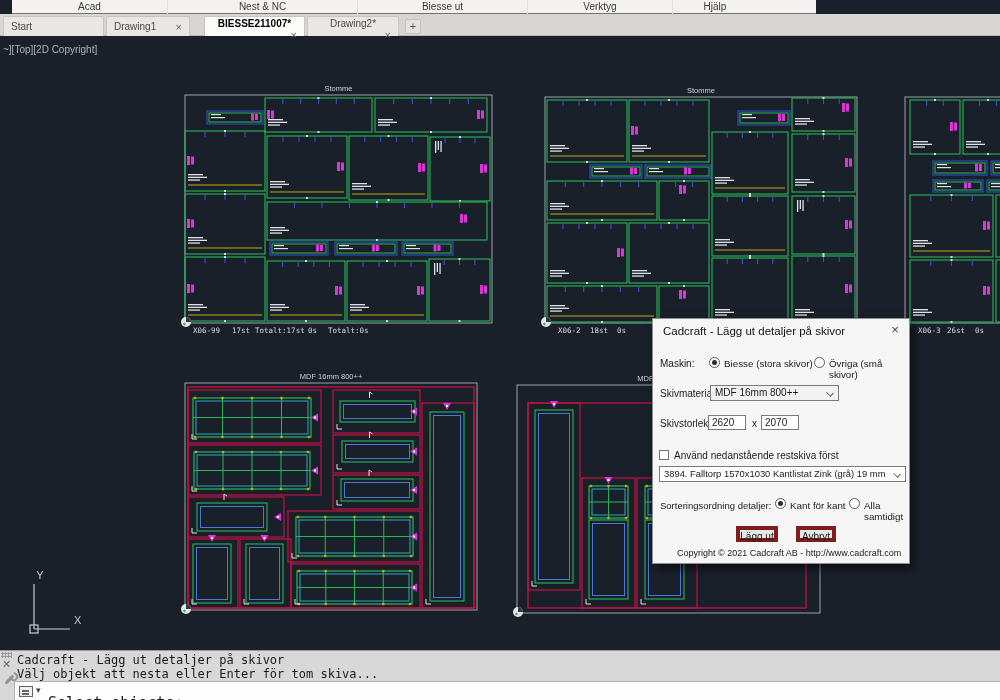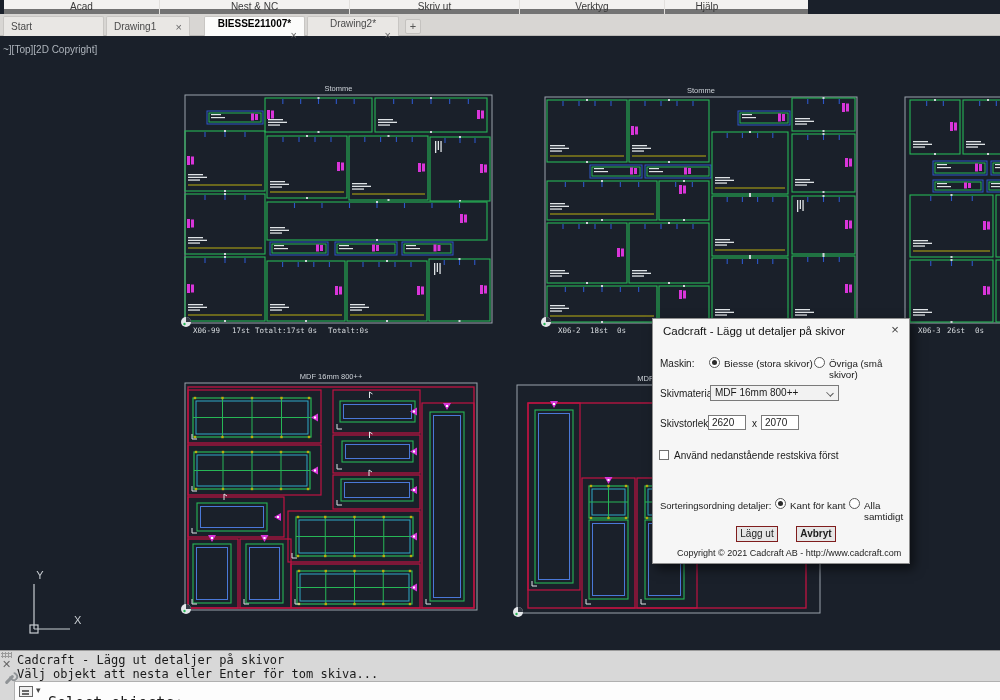--- a/index.html
+++ b/index.html
@@ -1,21 +1,21 @@
 <!DOCTYPE html>
 <html><head>
 <meta charset="utf-8">
 <style>
   * { margin:0; padding:0; box-sizing:border-box; }
   html,body { width:1000px; height:700px; overflow:hidden; background:#1a202a;
               font-family:"Liberation Sans", sans-serif; position:relative; }
 
   
-  #menubar { position:absolute; top:0; left:4px; width:804px; height:14px;
-             background:#f3f2f0; border-bottom:5px solid #737373; z-index:30; }
+  #menubar { position:absolute; top:0; left:12px; width:804px; height:14px;
+             background:#f3f2f0; border-bottom:1px solid #737373; z-index:30; }
   .menu-item { position:absolute; top:0; height:14px; font-size:10px; line-height:14px;
                color:#3a3a3a; text-align:center; border-left:1px solid #e2e0dd; }
   .m0 { left:0; width:155px; border-left:none; }
   .m1 { left:155px; width:190px; }
   .m2 { left:345px; width:170px; }
   .m3 { left:515px; width:145px; }
   .m4 { left:660px; width:85px; }
 
   
   #tabbar { position:absolute; top:14px; left:0; width:1000px; height:22px;
@@ -52,21 +52,21 @@
   .radio.sel::after { content:''; display:block; width:5px; height:5px; margin:2px;
                       border-radius:50%; background:#2b2b2b; }
   .chkbox { width:10px; height:10px; border:1px solid #707070; background:#fff; }
   .field { border:1px solid #7a7a7a; background:#fff; height:15px; line-height:13px;
            padding-left:3px; font-size:10px; }
   .selbox { border:1px solid #7a7a7a; background:#fff; height:16px; line-height:14px;
             padding-left:4px; font-size:10px; position:absolute; }
   .selbox .chev { position:absolute; right:5px; top:4px; width:6px; height:6px;
                   border-right:1.5px solid #555; border-bottom:1.5px solid #555;
                   transform:rotate(45deg) scale(1,.8); }
-  .btn { border:1px solid #7f1d1d; background:#e6e6e6; text-align:center;
+  .btn { border:4px solid #7f1d1d; background:#e6e6e6; text-align:center;
          font-size:10px; line-height:14px; }
   #dlg-copy { left:6px; top:229px; font-size:9px; color:#222;margin-left:18px; }
 
   
   #cmdbar { position:absolute; top:650px; left:0; width:1000px; height:50px;
             background:#d8d8d8; border-top:1px solid #9a9a9a; z-index:20;
             font-family:"DejaVu Sans Mono", monospace; color:#1a1a1a; }
   .cmdline { position:absolute; left:17px; font-size:12px; white-space:pre; }
   #cmd-grip { position:absolute; left:1px; top:1px; width:11px; height:6px;
               background-image:radial-gradient(#9a9a9a 1px, transparent 1.1px);
@@ -87,21 +87,21 @@
   #cmd-caret { position:absolute; left:21px; top:3px; font-size:9px; color:#444;
                font-family:"DejaVu Sans",sans-serif; }
   #cmd-prompt { position:absolute; left:33px; top:12px; font-size:15px; }
 </style>
 </head>
 <body>
 
 <div id="menubar">
   <div class="menu-item m0">Acad</div>
   <div class="menu-item m1">Nest &amp; NC</div>
-  <div class="menu-item m2">Skriv ut</div>
+  <div class="menu-item m2">Biesse ut</div>
   <div class="menu-item m3">Verktyg</div>
   <div class="menu-item m4">Hjälp</div>
 </div>
 
 <div id="tabbar">
   <div class="ftab t0">
     <span>Start</span>
   </div>
   <div class="ftab t1">
     <span>Drawing1</span>
@@ -774,29 +774,33 @@
   </div>
 
   <div class="abs" style="left:7px;top:99px;">Skivstorlek:</div>
   <div class="abs field" style="left:55px;top:96px;width:38px;">2620</div>
   <div class="abs" style="left:99px;top:99px;">x</div>
   <div class="abs field" style="left:108px;top:96px;width:38px;">2070</div>
 
   <span class="abs chkbox" style="left:6px;top:131px;"></span>
   <div class="abs" style="left:21px;top:131px;">Använd nedanstående restskiva först</div>
 
+  <div class="selbox" style="left:6px;top:147px;width:247px;font-size:9.4px;">
+    <span>3894. Falltorp 1570x1030 Kantlistat Zink (grå) 19 mm</span>
+    <span class="chev"></span>
+  </div>
 
   <div class="abs" style="left:7px;top:181px;font-size:9.5px;">Sorteringsordning detaljer:</div>
   <span class="abs radio sel" style="left:122px;top:179px;"></span>
   <div class="abs" style="left:137px;top:181px;font-size:9.8px;">Kant för kant</div>
   <span class="abs radio" style="left:196px;top:179px;"></span>
   <div class="abs" style="left:211px;top:181px;font-size:9.8px;">Alla samtidigt</div>
 
   <div class="abs btn" style="left:83px;top:207px;width:42px;height:16px;">Lägg ut</div>
-  <div class="abs btn" style="left:143px;top:207px;width:40px;height:16px;font-weight:bold;">Avbryt</div>
+  <div class="abs btn" style="left:143px;top:207px;width:40px;height:16px;">Avbryt</div>
 
   <div class="abs" id="dlg-copy">Copyright © 2021 Cadcraft AB - http://www.cadcraft.com</div>
 </div>
 
 <div id="cmdbar">
   <div id="cmd-grip"></div>
   <div id="cmd-close">✕</div>
   <div id="cmd-wrench"></div>
   <div class="cmdline" style="top:2px;">Cadcraft - Lägg ut detaljer på skivor</div>
   <div class="cmdline" style="top:16px;">Välj objekt att nesta eller Enter för tom skiva...</div>

